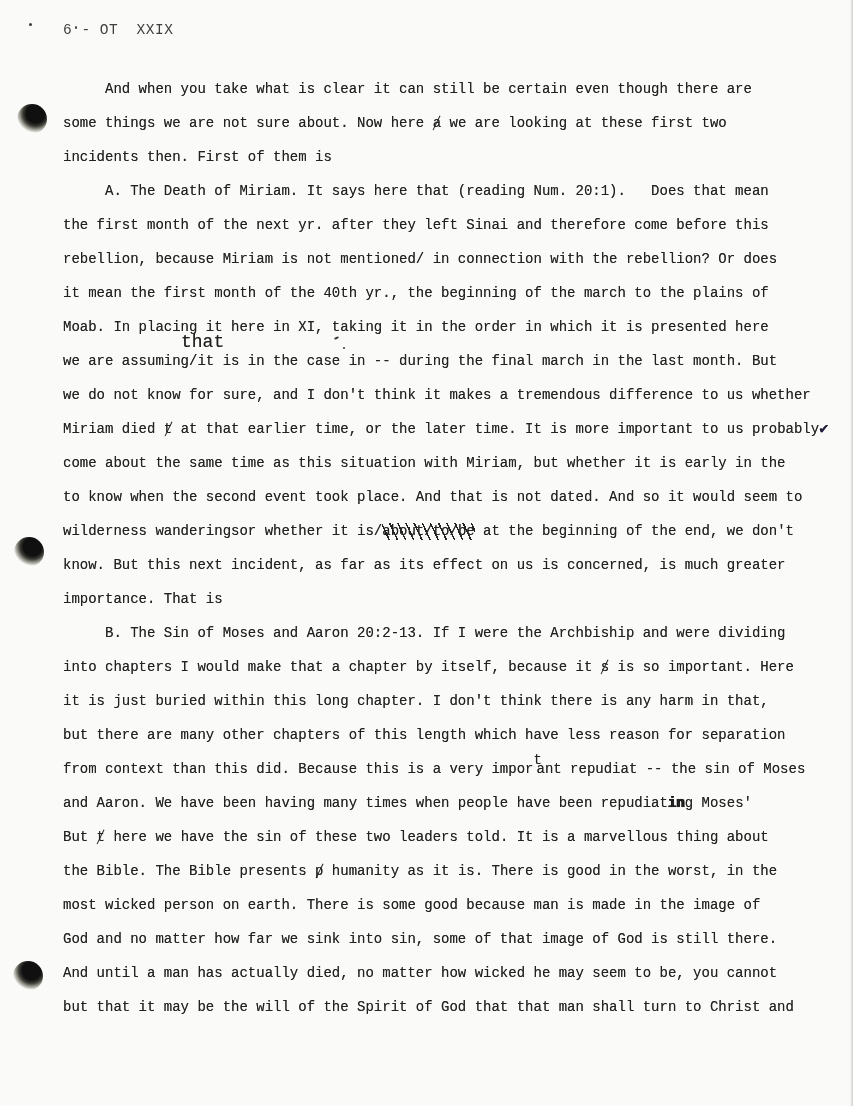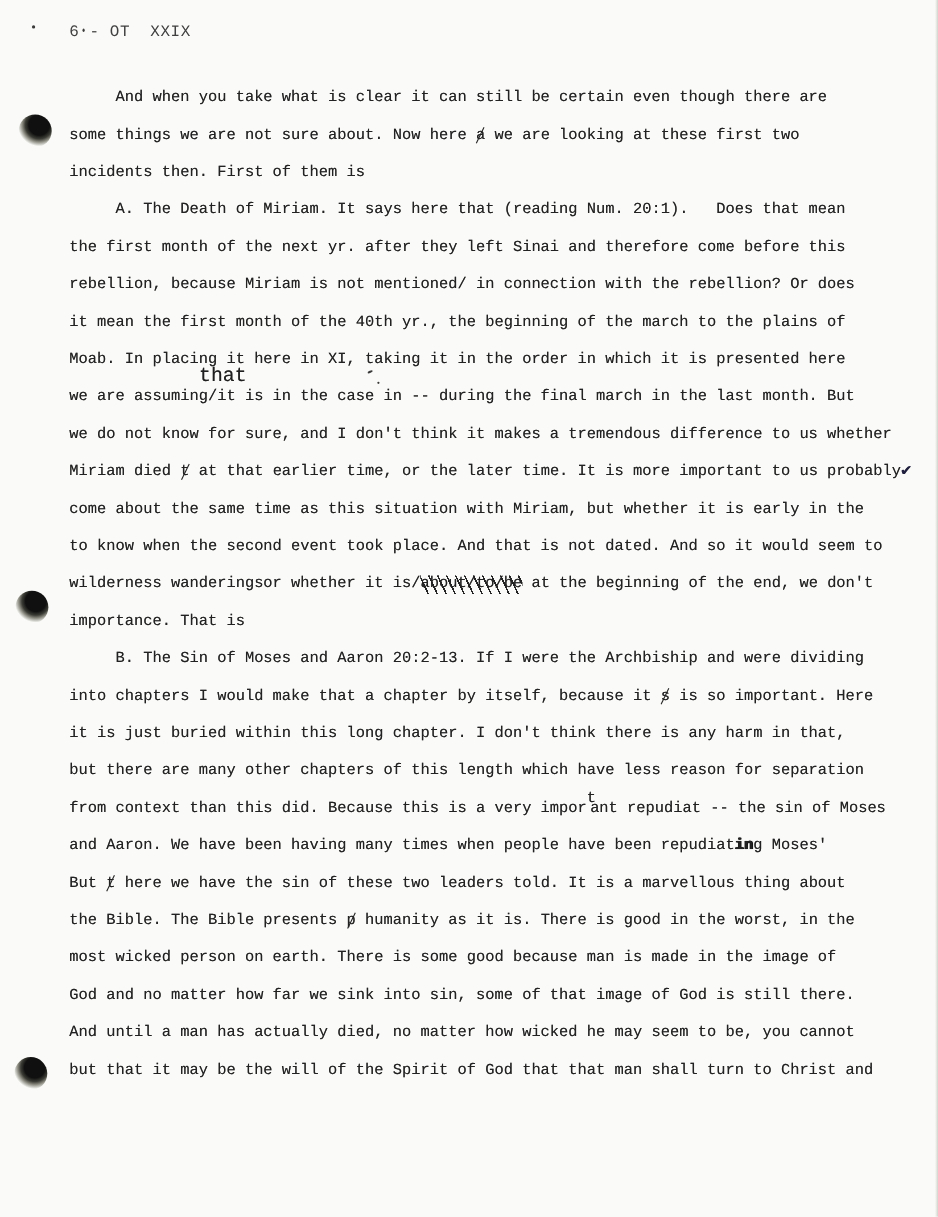--- a/index.html
+++ b/index.html
@@ -80,20 +80,21 @@
   <div class="line">we are assuming/it is in the case in -- during the final march in the last month. But</div>
   <div class="line">we do not know for sure, and I don't think it makes a tremendous difference to us whether</div>
 
   <div class="line"><span>Miriam died </span><span class="xo1">t</span><span> at that earlier time, or the later time. It is more important to us probably</span><span class="check">✔</span></div>
 
   <div class="line">come about the same time as this situation with Miriam, but whether it is early in the</div>
   <div class="line">to know when the second event took place. And that is not dated. And so it would seem to</div>
 
   <div class="line"><span>wilderness wanderingsor whether it is/</span><span class="xo-seq">about/to/be</span><span> at the beginning of the end, we don't</span></div>
 
+  <div class="line">know. But this next incident, as far as its effect on us is concerned, is much greater</div>
   <div class="line">importance. That is</div>
   <div class="line">     B. The Sin of Moses and Aaron 20:2-13. If I were the Archbiship and were dividing</div>
 
   <div class="line"><span>into chapters I would make that a chapter by itself, because it </span><span class="xo1">s</span><span> is so important. Here</span></div>
 
   <div class="line">it is just buried within this long chapter. I don't think there is any harm in that,</div>
   <div class="line">but there are many other chapters of this length which have less reason for separation</div>
 
   <div class="line"><span>from context than this did. Because this is a very impor</span><span class="ins-up">t</span><span>ant repudiat -- the sin of Moses</span></div>
 

